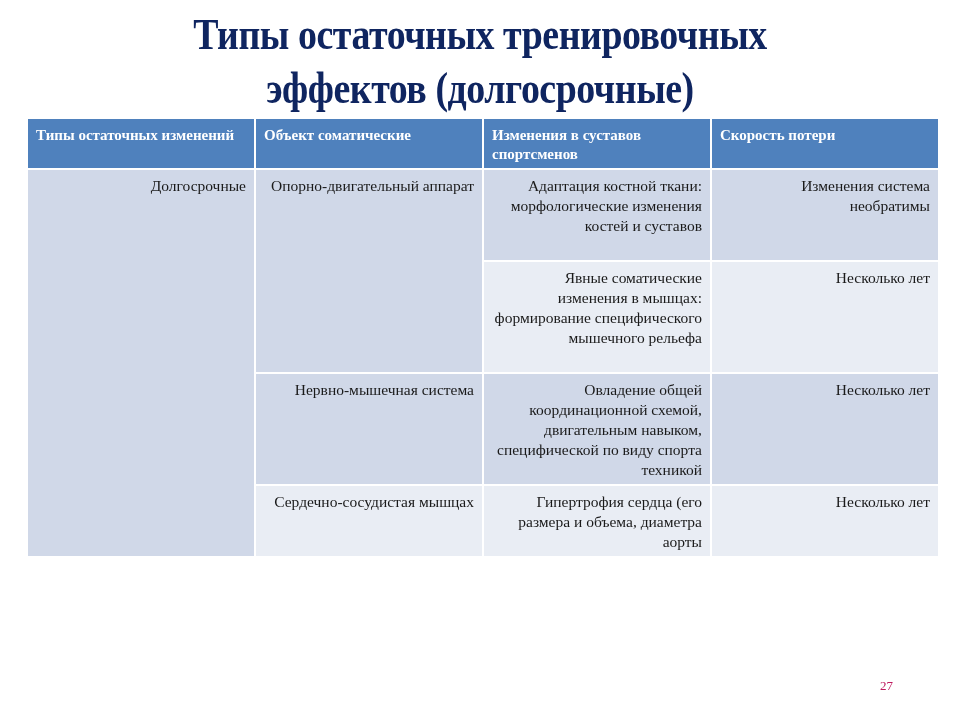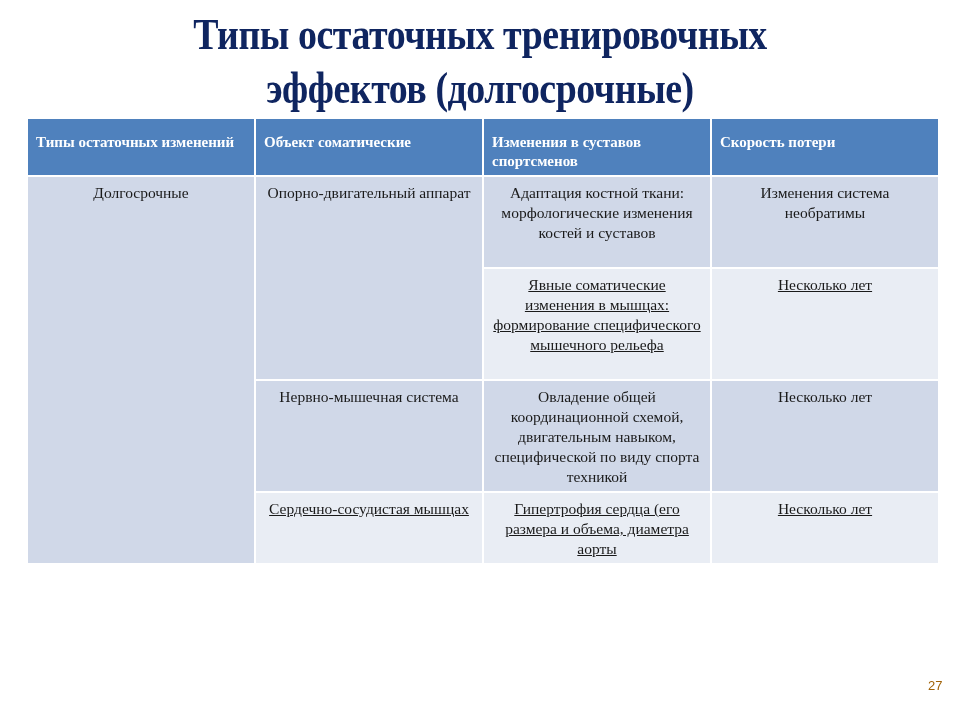--- a/index.html
+++ b/index.html
@@ -1,23 +1,23 @@
 <!DOCTYPE html>
 <html><head>
 <meta charset="utf-8">
 <style>
   html, body { margin:0; padding:0; }
   body { width:960px; height:720px; background:#ffffff; position:relative; overflow:hidden; font-family:"Liberation Serif", serif; }
   .title { position:absolute; left:0; top:8px; width:960px; text-align:center; color:#0f2560; font-family:"Liberation Serif", serif; font-weight:bold; font-size:44px; line-height:54px; letter-spacing:-0.5px; transform:scaleX(0.86); transform-origin:center top; }
   table { position:absolute; left:26px; top:117px; border-collapse:separate; border-spacing:2px; width:910px; table-layout:fixed; }
-  th { background:#4f81bd; color:#ffffff; font-weight:bold; font-size:15px; line-height:19px; text-align:left; vertical-align:top; padding:14px 8px 4px 8px; height:38px; }
-  td { font-size:15.5px; line-height:20px; color:#1a1a1a; vertical-align:top; padding:6px 8px 4px 8px; text-align:center; }
+  th { background:#4f81bd; color:#ffffff; font-weight:bold; font-size:15px; line-height:19px; text-align:left; vertical-align:top; padding:7px 8px 4px 8px; height:38px; }
+  td { font-size:15.5px; line-height:20px; color:#1a1a1a; vertical-align:top; padding:6px 8px 4px 8px; text-align:right; }
   .dk { background:#d0d8e8; }
-  .lt { background:#e9edf4;text-decoration:underline; }
-  .pagenum { position:absolute; left:928px; top:678px; font-family:Liberation Sans, sans-serif; font-size:13px; color:#a16207; }
+  .lt { background:#e9edf4; }
+  .pagenum { position:absolute; left:880px; top:678px; font-family:Liberation Serif, serif; font-size:13px; color:#be185d; }
 </style>
 </head>
 <body>
 
 <div class="title">
   <div>Типы остаточных тренировочных</div>
   <div>эффектов (долгосрочные)</div>
 </div>
 
 <table>

